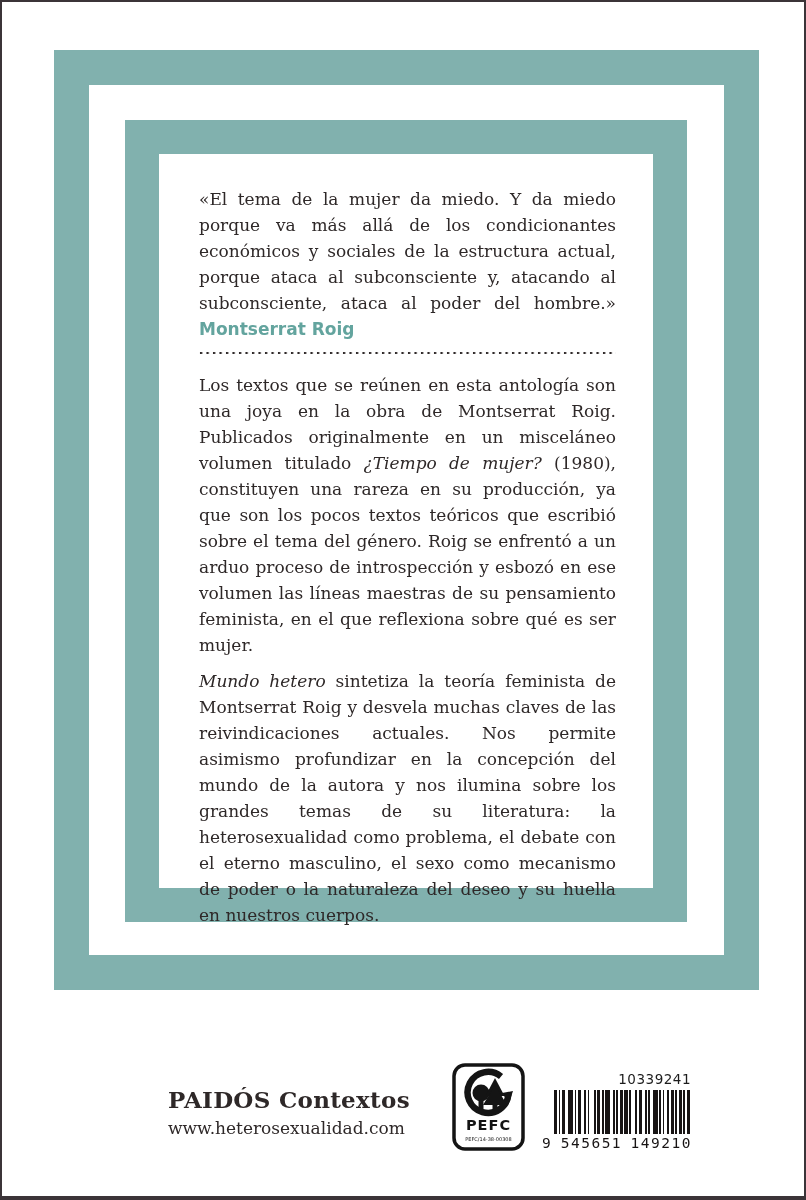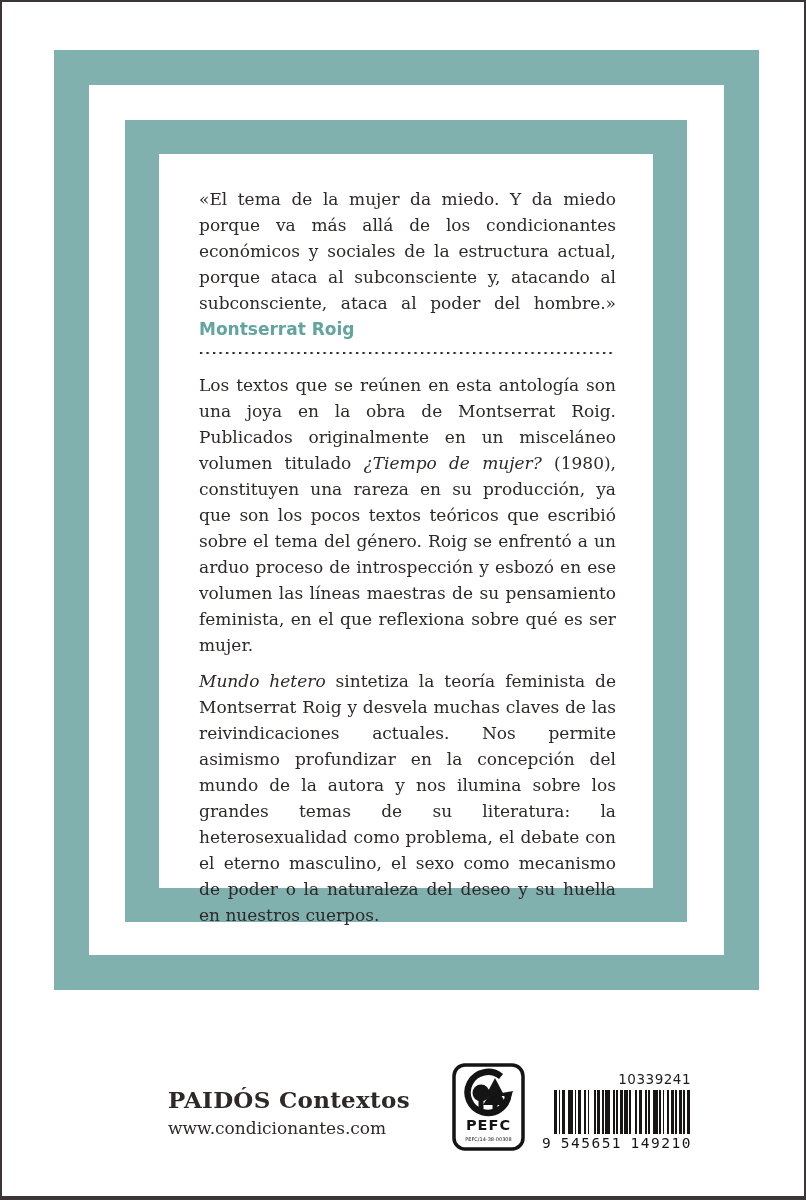--- a/index.html
+++ b/index.html
@@ -98,21 +98,21 @@
     <p class="quote"><span>«El tema de la mujer da miedo. Y da miedo porque va más allá de los condicionantes económicos y sociales de la estructura actual, porque ataca al subconsciente y, atacando al subconsciente, ataca al poder del hombre.» </span><span class="quote-attribution">Montserrat Roig</span></p>
     <div class="dotted-sep"></div>
     <div>
         <p class="body-para"><span>Los textos que se reúnen en esta antología son una joya en la obra de Montserrat Roig. Publicados originalmente en un misceláneo volumen titulado </span><span class="italic">¿Tiempo de mujer?</span><span> (1980), constituyen una rareza en su producción, ya que son los pocos textos teóricos que escribió sobre el tema del género. Roig se enfrentó a un arduo proceso de introspección y esbozó en ese volumen las líneas maestras de su pensamiento feminista, en el que reflexiona sobre qué es ser mujer.</span></p>
         <p class="body-para"><span class="italic">Mundo hetero</span><span> sintetiza la teoría feminista de Montserrat Roig y desvela muchas claves de las reivindicaciones actuales. Nos permite asimismo profundizar en la concepción del mundo de la autora y nos ilumina sobre los grandes temas de su literatura: la heterosexualidad como problema, el debate con el eterno masculino, el sexo como mecanismo de poder o la naturaleza del deseo y su huella en nuestros cuerpos.</span></p>
       </div>
   </div>
 
   <div class="footer-imprint">
     <div class="imprint-name">PAIDÓS Contextos</div>
-    <div class="imprint-url">www.condicionantes.com</div>
+    <div class="imprint-url">www.heterosexualidad.com</div>
   </div>
 
   <div class="pefc">
     <svg viewBox="0 0 73 88" xmlns="http://www.w3.org/2000/svg">
       <rect x="2" y="2" width="69" height="84" rx="11" fill="#ffffff" stroke="#141414" stroke-width="3.5"></rect>
       <path d="M 49 13.5 A 20.5 20.5 0 1 0 56.5 31" fill="none" stroke="#141414" stroke-width="6.5"></path>
       <polygon points="61,28 50,30 57,40" fill="#141414"></polygon>
       <circle cx="29" cy="30" r="8.5" fill="#141414"></circle>
       <rect x="26.5" y="34" width="5" height="12" fill="#141414"></rect>
       <polygon points="43,15 52.5,33 33.5,33" fill="#141414"></polygon>

